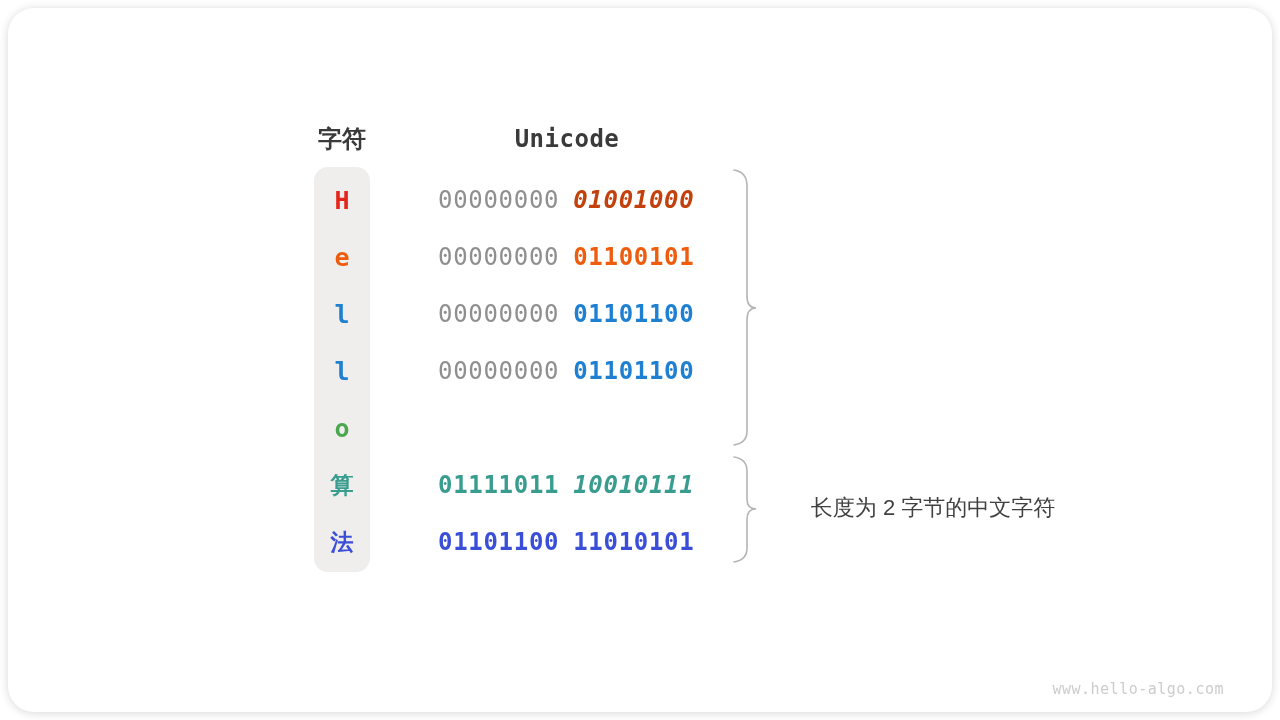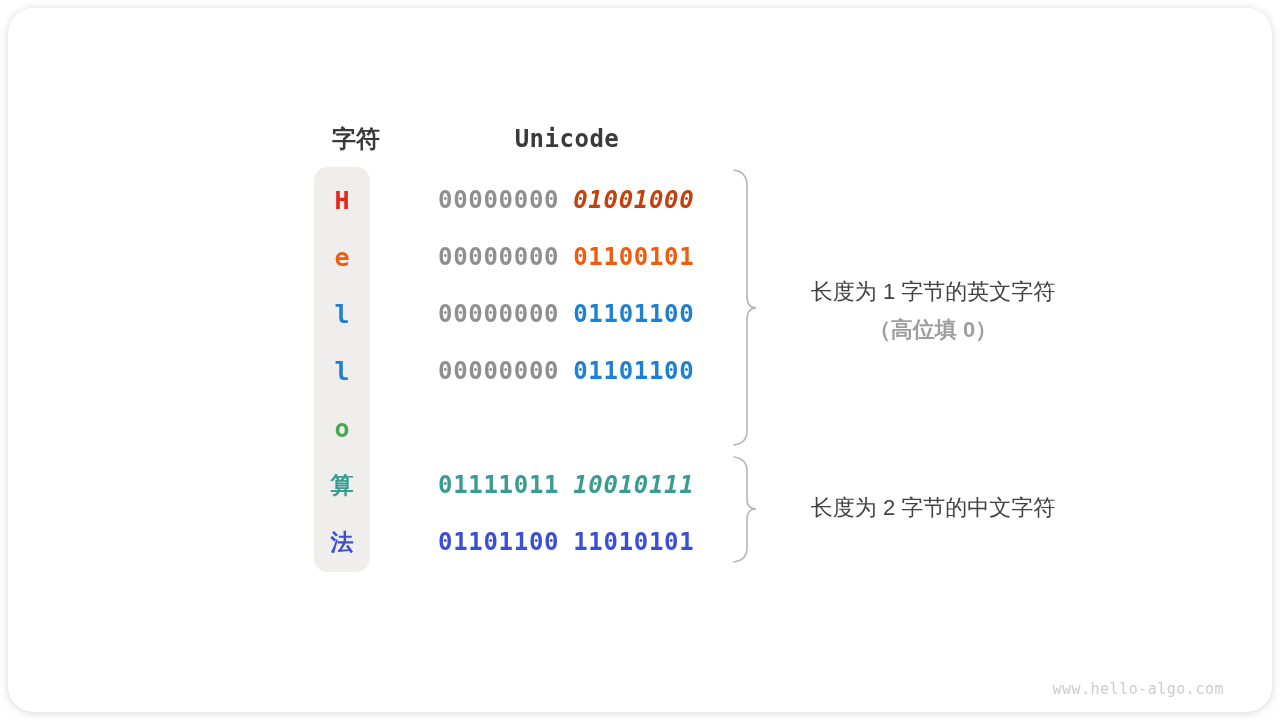--- a/index.html
+++ b/index.html
@@ -6,21 +6,21 @@
   html, body { width: 1280px; height: 720px; background: #ffffff; overflow: hidden;
     font-family: "Liberation Sans", sans-serif; }
   .card {
     position: absolute; left: 8px; top: 8px; width: 1264px; height: 704px;
     background: #ffffff; border-radius: 26px;
     box-shadow: 0 1px 10px rgba(0,0,0,0.16);
   }
   
   .hdr { position: absolute; top: 116px; height: 30px; line-height: 30px;
     font-size: 24px; font-weight: bold; color: #3a3a3a; text-align: center; }
-  .hdr-char { left: 296px; width: 76px; text-align: right; }
+  .hdr-char { left: 296px; width: 76px; }
   .hdr-unicode { left: 430px; width: 258px; font-family: "DejaVu Sans Mono", monospace; letter-spacing: 0.5px; }
   
   .char-col {
     position: absolute; left: 306px; top: 159px; width: 56px; height: 405px;
     background: #efeeed; border-radius: 14px;
   }
   
   .row { position: absolute; left: 0; width: 100%; height: 57px; }
   .char-cell {
     position: absolute; left: 306px; width: 56px; height: 57px; line-height: 57px;
@@ -28,21 +28,21 @@
     font-family: "DejaVu Sans Mono", monospace;
   }
   .char-cell.cjk { font-size: 23px; font-family: "Liberation Sans", sans-serif; }
   .bits {
     position: absolute; left: 430px; height: 57px; line-height: 57px;
     font-family: "DejaVu Sans Mono", monospace; font-size: 24px; letter-spacing: 0.7px;
     white-space: nowrap;
   }
   .byte { display: inline-block; }
   .byte-hi { margin-right: 14px; }
-  .byte.graybits { font-weight: bold; }
+  .byte.graybits { font-weight: normal; }
   .byte.colorbits { font-weight: bold; }
   
   .braces-svg { position: absolute; left: 718px; top: 152px; }
   .brace-path { fill: none; stroke: #b5b5b5; stroke-width: 1.6; stroke-linecap: round; }
   
   .annotation { position: absolute; left: 765px; width: 320px; text-align: center;
     font-size: 22px; color: #414141; line-height: 38px; }
   .annotation .ann-line2 { color: #9e9e9e; font-weight: bold; }
   .ann-english { top: 265px; }
   .ann-chinese { top: 481px; }
@@ -89,24 +89,20 @@
         <span class="char-cell cjk" style="color: rgb(58, 78, 216);">法</span>
         <span class="bits"><span class="byte byte-hi colorbits" style="color: rgb(58, 78, 216);">01101100</span><span class="byte colorbits" style="color: rgb(58, 78, 216);">11010101</span></span>
       </div>
     </div>
 
   <svg class="braces-svg" width="44" height="420" viewBox="0 0 44 420">
     <path class="brace-path" d="M 8 10 Q 21 12 21 26 L 21 136 Q 21 148 30 148 Q 21 148 21 160 L 21 271 Q 21 283 8 285"></path>
     <path class="brace-path" d="M 8 297 Q 21 299 21 311 L 21 339 Q 21 349 30 349 Q 21 349 21 359 L 21 388 Q 21 400 8 402"></path>
   </svg>
 
-  <div class="annotation ann-english">
-    <div class="ann-line1">长度为 1 字节的英文字符</div>
-    <div class="ann-line2">（高位填 0）</div>
-  </div>
 
   <div class="annotation ann-chinese">
     <div class="ann-line1">长度为 2 字节的中文字符</div>
   </div>
 
   <div class="watermark">www.hello-algo.com</div>
 
 </div>
 
 </body></html>

